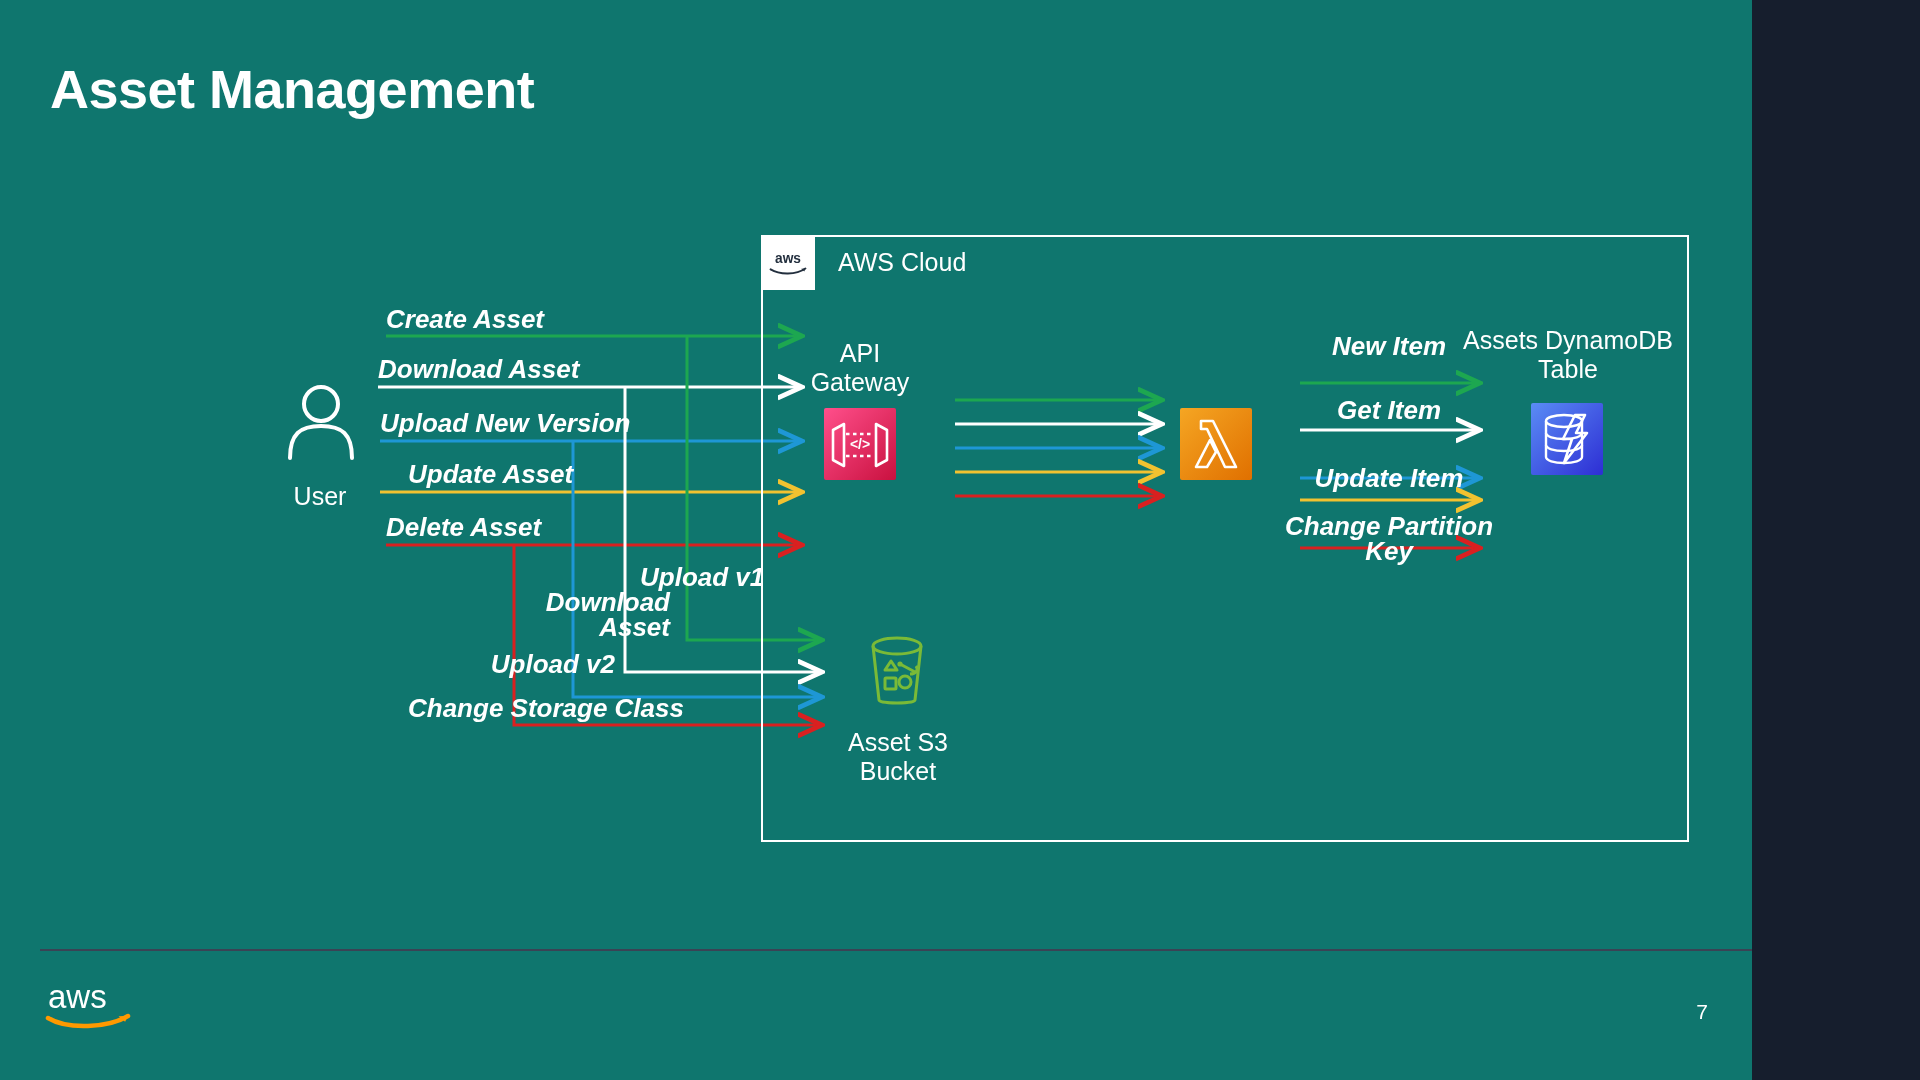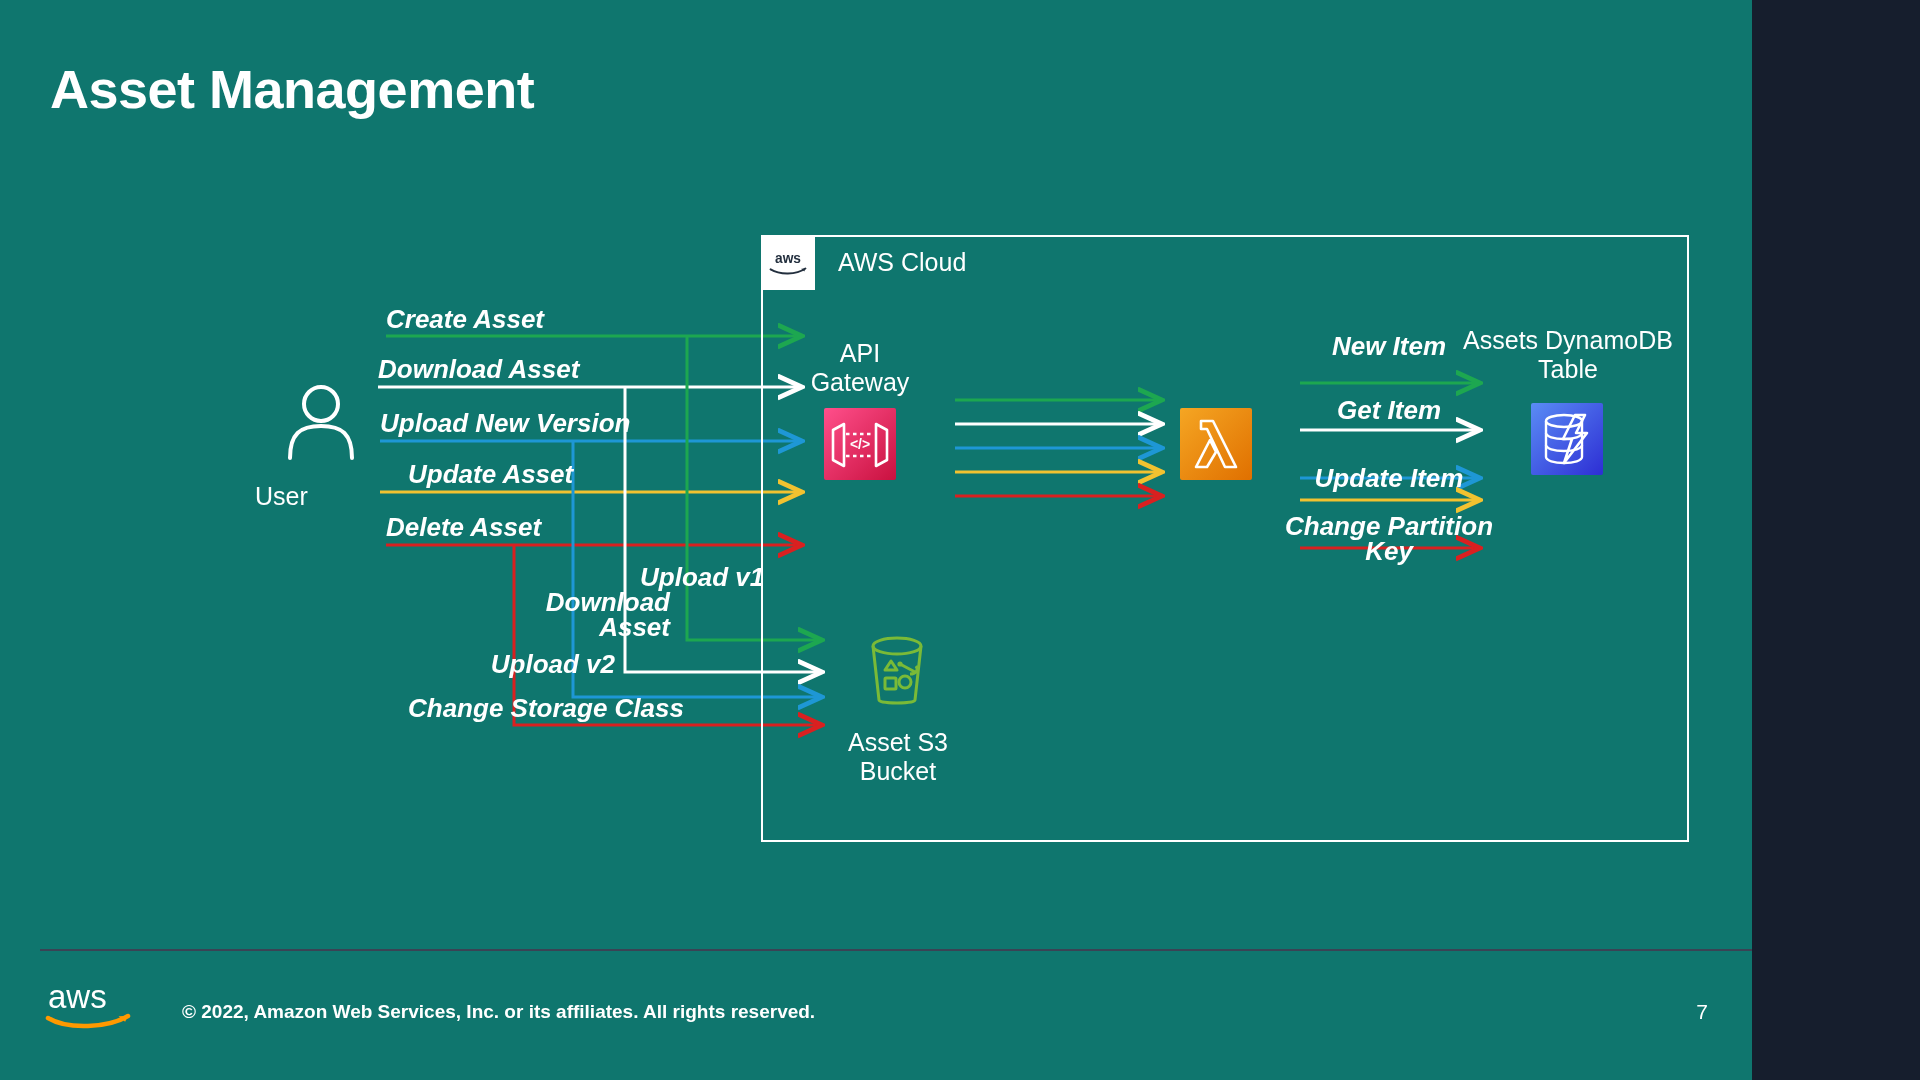--- a/index.html
+++ b/index.html
@@ -123,21 +123,21 @@
     left: 285px;
     top: 384px;
     width: 72px;
     height: 78px;
   }
   #user-label {
     position: absolute;
     left: 255px;
     top: 482px;
     width: 130px;
-    text-align: left;
+    text-align: center;
     font-size: 25px;
     color: #ffffff;
   }
 
   
   #s3-icon {
     position: absolute;
     left: 858px;
     top: 634px;
     width: 78px;
@@ -324,16 +324,15 @@
 Bucket</div>
 
   <div id="footer-divider"></div>
   <div id="footer-aws-logo">
     <svg viewBox="0 0 92 52" xmlns="http://www.w3.org/2000/svg">
       <text x="4" y="30" font-family="Liberation Sans, sans-serif" font-size="33" font-weight="normal" fill="#ffffff">aws</text>
       <path d="M4,40 C24,52 64,50 84,38" fill="none" stroke="#ff9900" stroke-width="4.5" stroke-linecap="round"></path>
       <path d="M84,38 l-9.5,0.2 l6.6,5.6 z" fill="#ff9900"></path>
     </svg>
   </div>
-  <div id="footer-copyright">© 2022, Amazon Web Services, Inc. or its affiliates. All rights reserved.</div>
   <div id="page-number">7</div>
 
 </div>
 
 </body></html>

